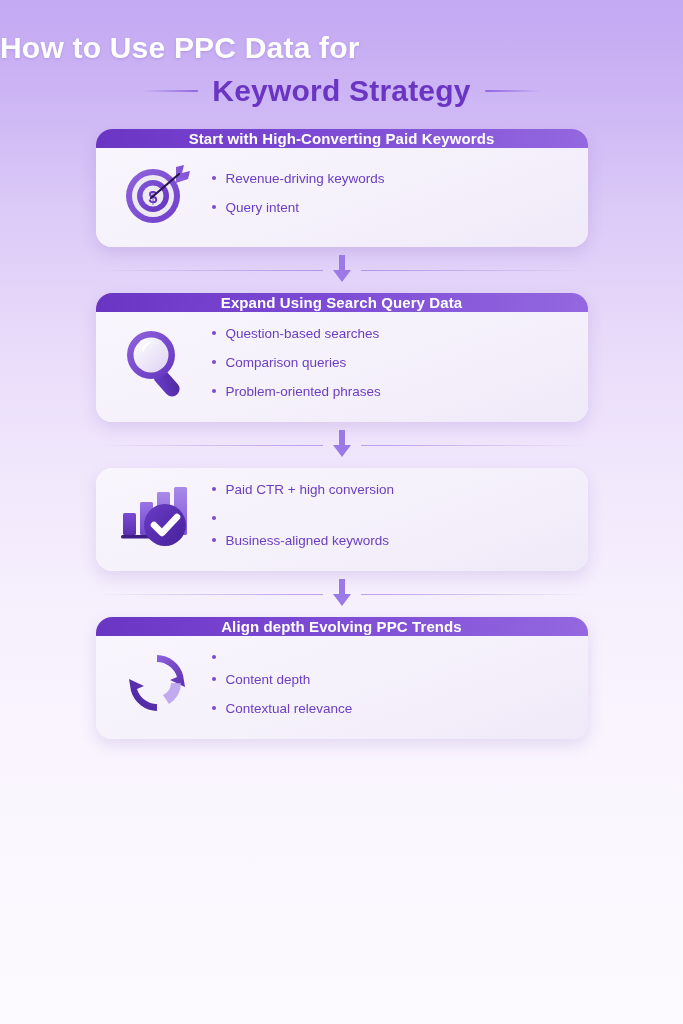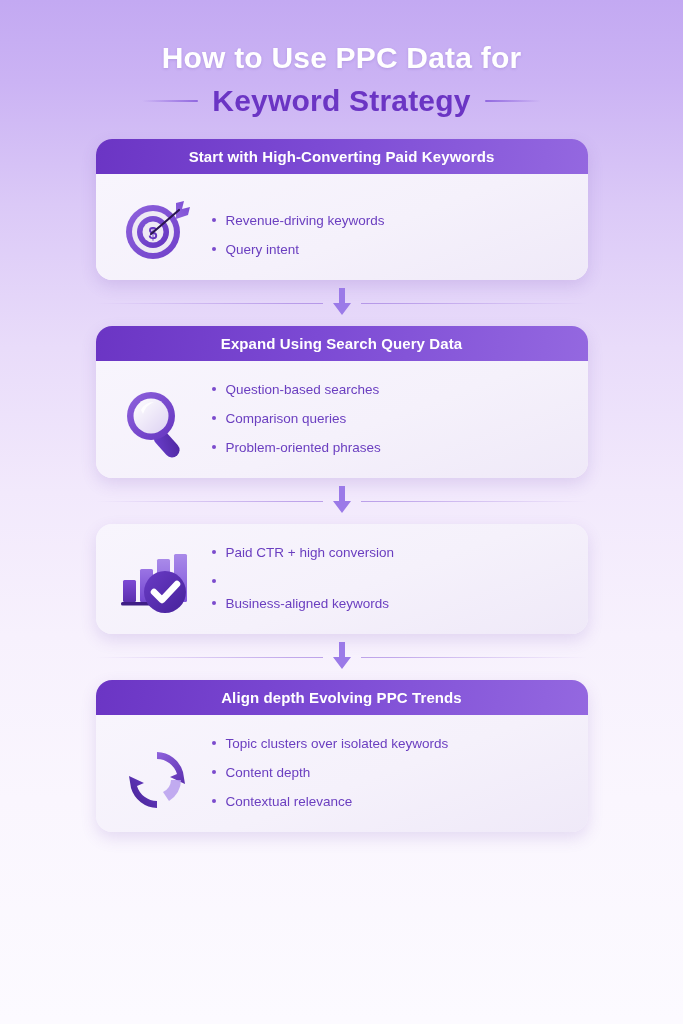--- a/index.html
+++ b/index.html
@@ -18,22 +18,22 @@
         #e9dcfa 34%,
         #f2e9fc 48%,
         #f7f1fd 62%,
         #faf6fe 78%,
         #fcfaff 100%);
     position: relative;
   }
 
   
   .title-wrap {
-    padding-top: 38px;
-    text-align: center;
+    padding-top: 28px;
+    text-align: left;
   }
   .title-line1 {
     font-size: 30px;
     font-weight: bold;
     color: #ffffff;
     letter-spacing: 0.2px;
     line-height: 40px;
     text-shadow: 0 1px 3px rgba(90, 50, 160, 0.20);
   }
   .title-line2-row {
@@ -67,37 +67,37 @@
   }
 
   
   .card {
     border-radius: 16px;
     overflow: hidden;
     box-shadow: 0 6px 16px rgba(110, 70, 180, 0.16);
     background: #f7f4fc;
   }
   .card-header {
-    height: 35px;
+    height: 19px;
     display: flex;
     align-items: center;
     justify-content: center;
     background: linear-gradient(100deg, #6b35c4 0%, #7c4ad4 45%, #9468e0 100%);
   }
   .card-header-title {
     color: #ffffff;
     font-size: 15px;
     font-weight: bold;
     letter-spacing: 0.1px;
     text-align: center;
   }
   .card-body {
     display: flex;
-    align-items: flex-end;
-    padding: 14px 18px 16px 22px;
+    align-items: center;
+    padding: 7px 18px 16px 22px;
     background: linear-gradient(160deg, #f8f5fd 0%, #f5f1fb 55%, #efe9f8 100%);
     min-height: 76px;
   }
   .card-icon {
     width: 78px;
     flex: 0 0 78px;
     display: flex;
     align-items: center;
     justify-content: center;
   }
@@ -341,21 +341,20 @@
             </linearGradient>
           </defs>
           <path d="M36 8 A28 28 0 0 1 62 28 L64 40 L49 33 L56 30 A21 21 0 0 0 36 15 Z" fill="url(#cyA)"></path>
           <path d="M36 64 A28 28 0 0 1 10 44 L8 32 L23 39 L16 42 A21 21 0 0 0 36 57 Z" fill="url(#cyB)"></path>
           <path d="M60 36 A24 24 0 0 1 48 57 L42 48 A14 14 0 0 0 50 36 Z" fill="#b79ded" opacity="0.85"></path>
         </svg>
       </div>
       <div class="bullets">
         <div class="bullet">
           <span class="bullet-dot"></span>
-          <span>Topic clusters over isolated keywords</span>
         </div>
         <div class="bullet">
           <span class="bullet-dot"></span>
           <span>Content depth</span>
         </div>
         <div class="bullet">
           <span class="bullet-dot"></span>
           <span>Contextual relevance</span>
         </div>
       </div>

